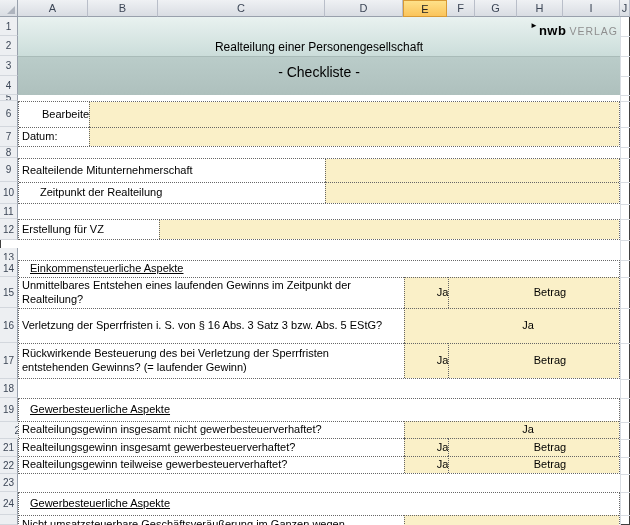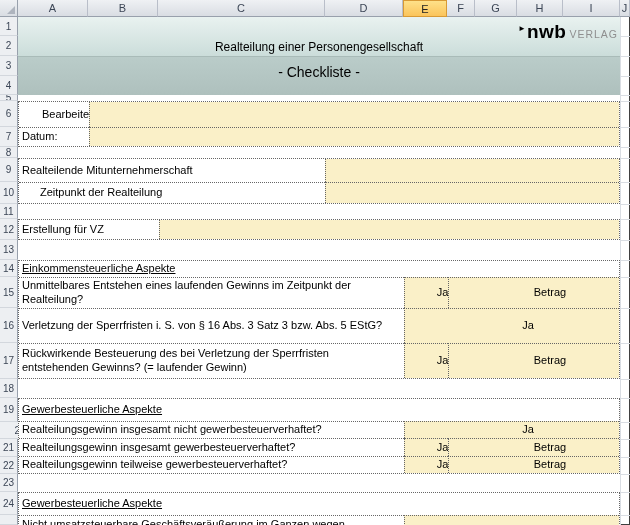--- a/index.html
+++ b/index.html
@@ -31,33 +31,33 @@
     background:linear-gradient(#E9F2F0,var(--title-band-light,#CBDDDA));
     display:flex;align-items:flex-end;justify-content:center;padding-bottom:2px;box-sizing:border-box;}
   .band-bot{position:absolute;left:18px;top:56px;width:602px;height:39px;
     background:linear-gradient(#BACCC9,var(--title-band-dark,#AEC0BD));
     border-top:1px solid #A9BBB8;box-sizing:border-box;
     display:flex;align-items:flex-start;justify-content:center;padding-top:7px;}
   .band-title{font-size:12px;}
   .band-sub{font-size:14px;}
   .logo{position:absolute;left:498px;top:21px;width:120px;text-align:right;white-space:nowrap;}
   .logo .arrow{display:inline-block;font-size:8px;transform:translateY(-7px);margin-right:1px;}
-  .logo .nwb{font-size:19px;font-weight:bold;letter-spacing:0.5px;}
+  .logo .nwb{font-size:13px;font-weight:bold;letter-spacing:0.5px;}
   .logo .verlag{font-size:10.5px;color:var(--logo-text-gray,#8F8F8F);letter-spacing:1px;margin-left:3px;}
   
   .blk{position:absolute;box-sizing:border-box;border:1px dotted #666;background:#fff;}
   .cell{position:absolute;box-sizing:border-box;font-size:11px;line-height:1.25;
     display:flex;align-items:center;overflow:hidden;}
   .cell.bl{border-left:1px dotted #666;}
   .cell.bt{border-top:1px dotted #666;}
   .yellow{background:var(--input-field-yellow,#FAF0C8);padding-left:32px;}
   .lab{padding-left:3px;}
   .q{padding:0 12px 0 3px;}
   .ctr{justify-content:center;}
-  .sect{padding-left:3px;text-decoration:underline;}
+  .sect{padding-left:11px;text-decoration:underline;}
   .top0{align-items:flex-start;padding-top:2px;}
 </style>
 </head>
 <body>
 
 <div class="screen">
 
   <div class="vgrid" style="left:620px;top:17px;height:508px;"></div>
   <div id="gridlines">
       <div class="hgrid" style="top: 36px;"></div>
@@ -106,21 +106,21 @@
       <div class="rowhead" style="top: 56px; height: 20px;">3</div>
       <div class="rowhead" style="top: 76px; height: 19px;">4</div>
       <div class="rowhead" style="top: 95px; height: 6px;">5</div>
       <div class="rowhead" style="top: 101px; height: 26px;">6</div>
       <div class="rowhead" style="top: 127px; height: 20px;">7</div>
       <div class="rowhead" style="top: 147px; height: 11px;">8</div>
       <div class="rowhead" style="top: 158px; height: 24px;">9</div>
       <div class="rowhead" style="top: 182px; height: 22px;">10</div>
       <div class="rowhead" style="top: 204px; height: 15px;">11</div>
       <div class="rowhead" style="top: 219px; height: 21px;">12</div>
-      <div class="rowhead" style="top: 240px; height: 20px;">13</div>
+      <div class="rowhead" style="top: 248px; height: 20px;">13</div>
       <div class="rowhead" style="top: 260px; height: 17px;">14</div>
       <div class="rowhead" style="top: 277px; height: 31px;">15</div>
       <div class="rowhead" style="top: 308px; height: 35px;">16</div>
       <div class="rowhead" style="top: 343px; height: 36px;">17</div>
       <div class="rowhead" style="top: 379px; height: 19px;">18</div>
       <div class="rowhead" style="top: 398px; height: 24px;">19</div>
       <div class="rowhead" style="top: 422px; height: 17px; padding-left: 20px;">20</div>
       <div class="rowhead" style="top: 439px; height: 18px;">21</div>
       <div class="rowhead" style="top: 457px; height: 17px;">22</div>
       <div class="rowhead" style="top: 474px; height: 18px;">23</div>

